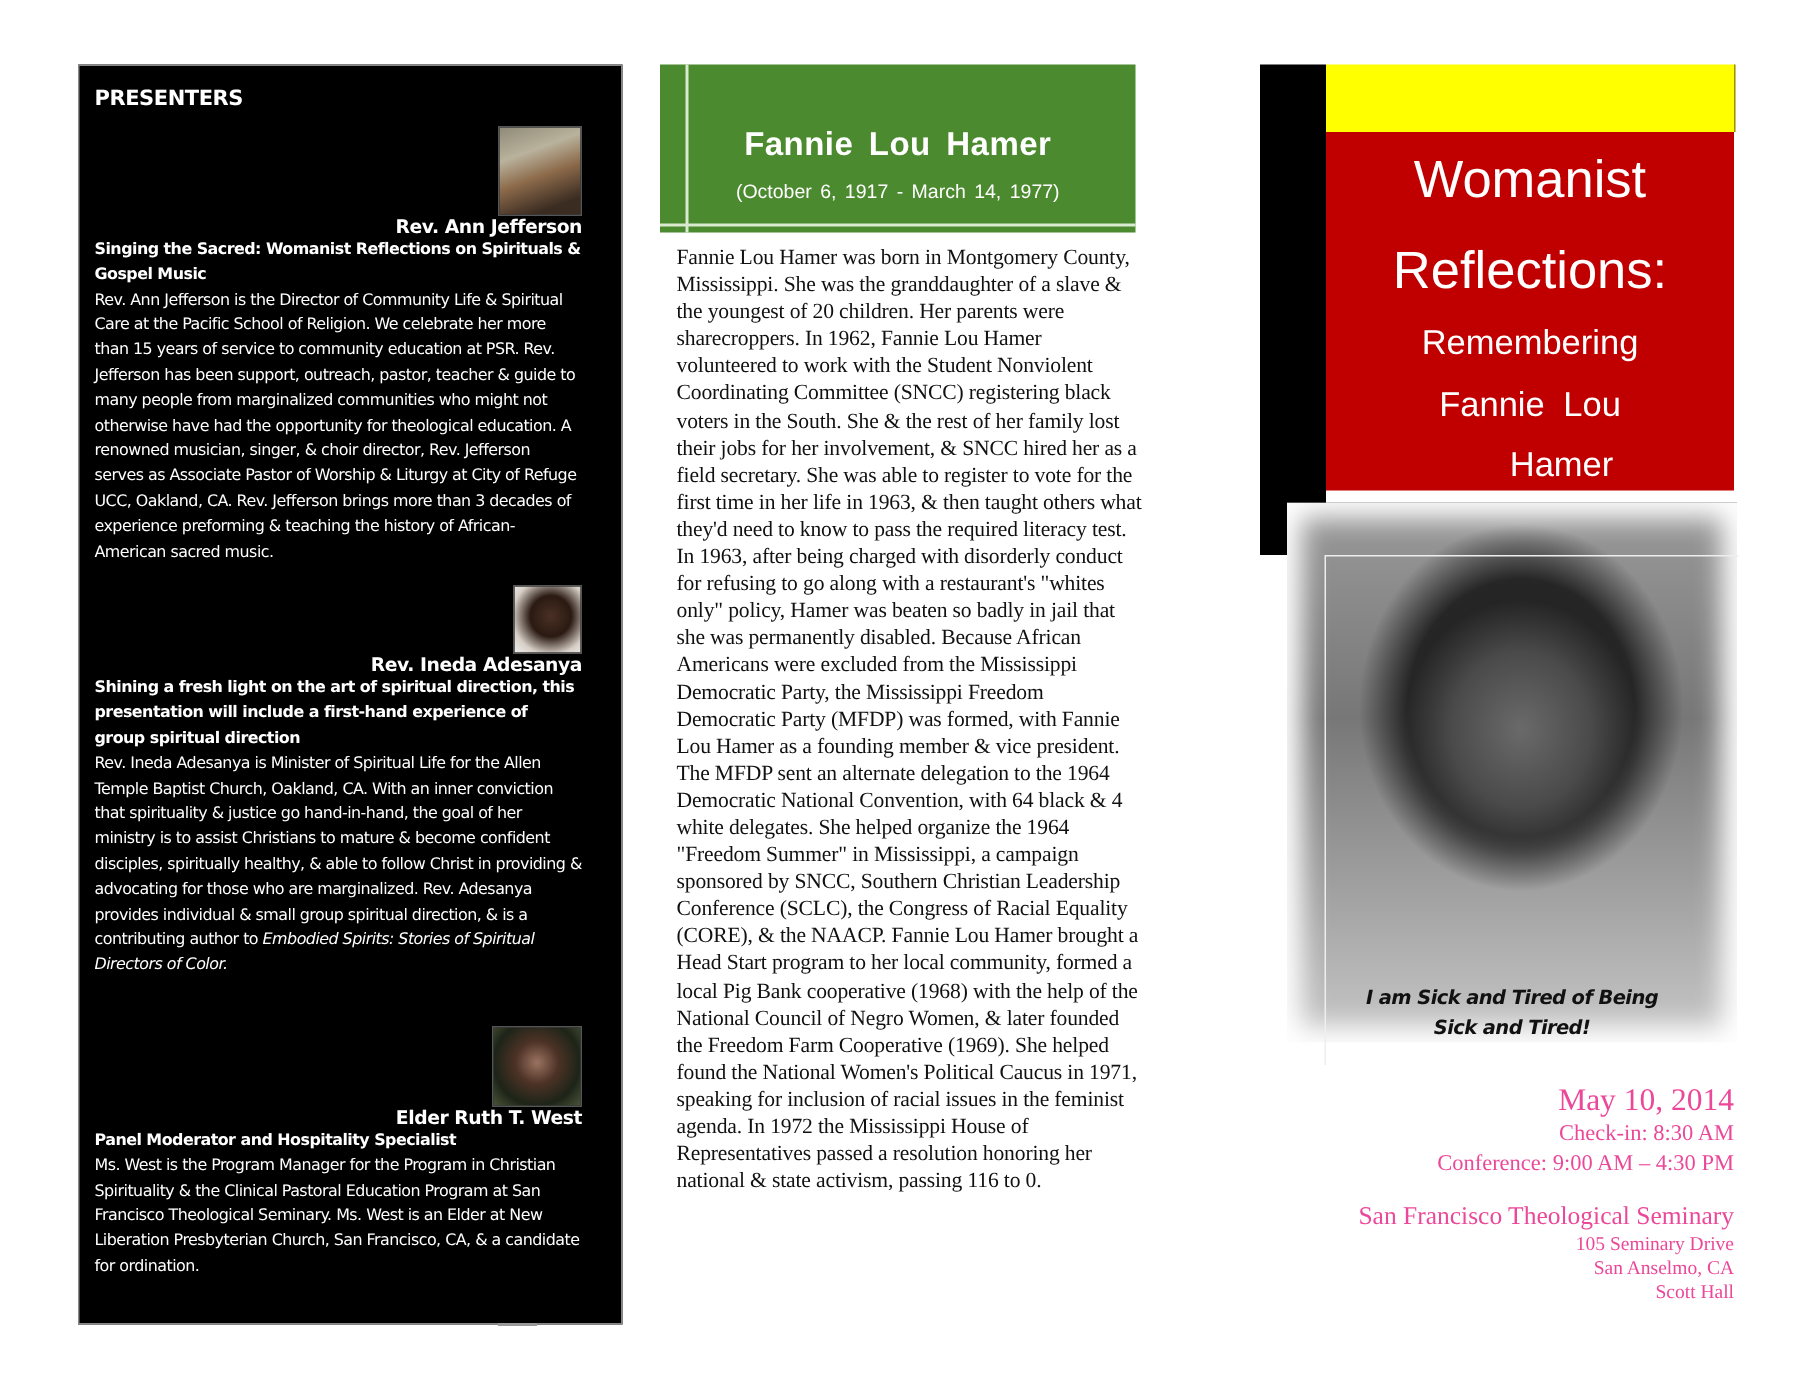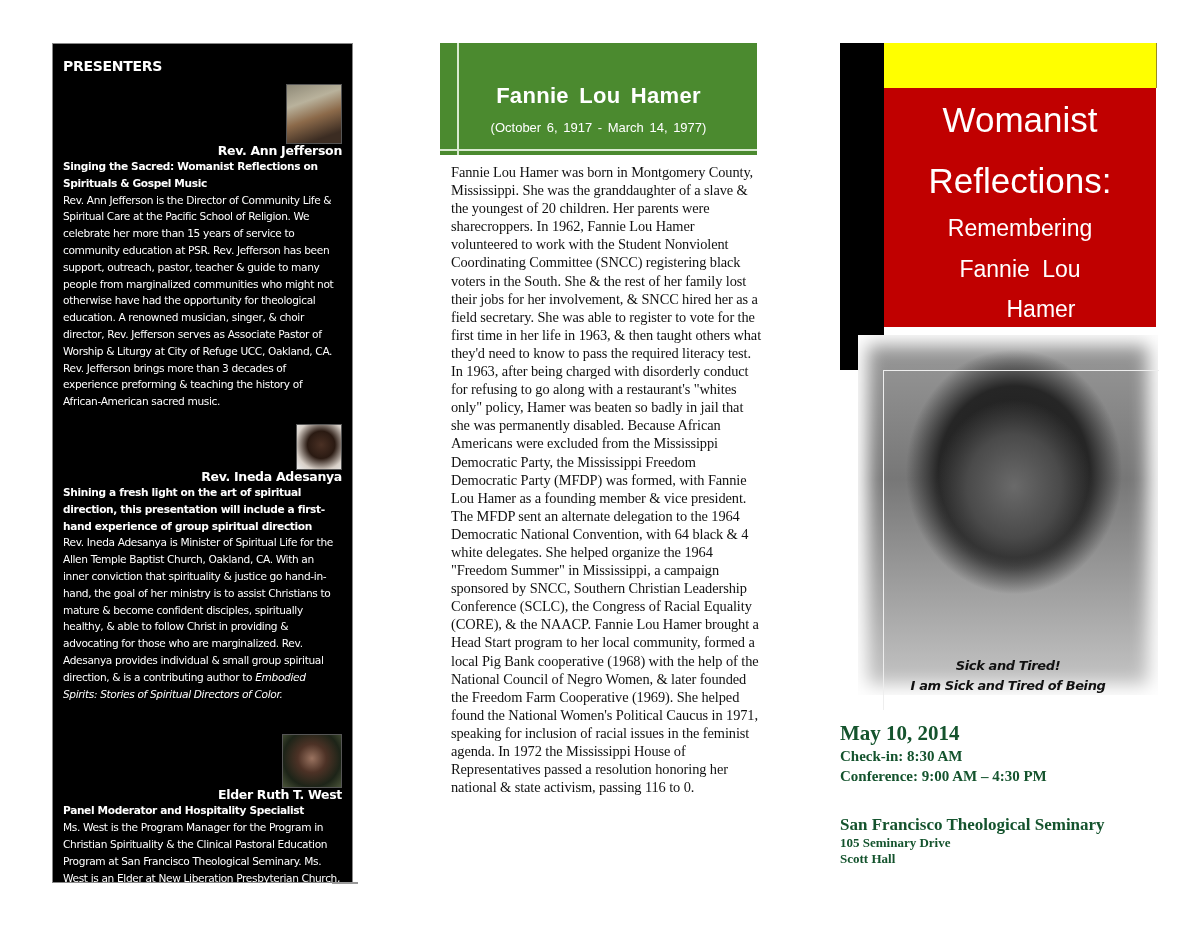--- a/index.html
+++ b/index.html
@@ -1,19 +1,19 @@
 <!DOCTYPE html>
 <html><head>
 <meta charset="utf-8">
 <style>
   html, body { margin:0; padding:0; }
   body { width:1200px; height:927px; background:#ffffff; position:relative; overflow:hidden; font-family:"Liberation Sans", sans-serif; }
 
   
-  .left-panel { position:absolute; left:52px; top:43px; width:301px; height:840px; background:#000; color:#fff; box-sizing:border-box; padding:14px 10px 0 10px; border:1px solid #888; }
+  .left-panel { position:absolute; left:52px; top:43px; width:363px; height:840px; background:#000; color:#fff; box-sizing:border-box; padding:14px 26px 0 10px; border:1px solid #888; }
   .left-panel .heading { font-family:"DejaVu Sans", sans-serif; font-weight:bold; font-size:14px; letter-spacing:-0.3px; margin:0 0 10px 0; }
   .presenter { position:relative; }
   .presenter .row { display:flex; align-items:flex-end;flex-direction:column; }
   .photo { flex:none; border:1px solid #555; box-sizing:border-box; }
   .presenter .name { font-family:"DejaVu Sans", sans-serif; font-weight:bold; font-size:12.5px; margin-left:6px; line-height:14px; letter-spacing:-0.3px; }
   .presenter .topic { font-family:"DejaVu Sans", sans-serif; font-weight:bold; font-size:10.6px; line-height:16.8px; letter-spacing:-0.35px; }
   .presenter .bio { font-family:"DejaVu Sans", sans-serif; font-size:10.6px; line-height:16.8px; letter-spacing:-0.35px; }
   .presenter .bio i { font-style:italic; }
   .p1 .photo { width:56px; height:60px; background:linear-gradient(160deg,#8f8a78 0%,#b9b29c 30%,#8c6a4a 55%,#3b2c22 85%); }
   .p2 { margin-top:14px; }
@@ -40,24 +40,24 @@
   .red-block .t4 { position:absolute; left:0; right:0; top:168px; font-size:23px; word-spacing:6px; }
   .red-block .t5 { position:absolute; left:0; right:0; top:208px; font-size:23px;padding-left:42px; }
   .portrait { position:absolute; left:858px; top:335px; width:300px; height:360px; background:
       radial-gradient(ellipse 26% 24% at 52% 42%, #6a6a6a 0%, #4a4a4a 60%, transparent 100%),
       radial-gradient(ellipse 36% 34% at 52% 38%, #1c1c1c 0%, #262626 70%, transparent 100%),
       linear-gradient(180deg, #9a9a9a 0%, #777 40%, #a5a5a5 75%, #c8c8c8 100%);
       box-shadow: inset 0 0 18px 10px #fff; }
   .portrait-line-h { position:absolute; left:884px; top:370px; width:275px; height:1px; background:#eee; }
   .portrait-line-v { position:absolute; left:883px; top:370px; width:1px; height:340px; background:#eee; }
   .quote { position:absolute; left:858px; top:656px; width:300px; text-align:center; font-family:"DejaVu Sans", sans-serif; font-weight:bold; font-style:italic; font-size:13px; line-height:20px; color:#111; letter-spacing:-0.4px; }
-  .event-info { position:absolute; left:840px; top:720px; width:316px; text-align:left; font-family:"Liberation Serif", serif; color:#14532d; font-weight:bold; }
+  .event-info { position:absolute; left:840px; top:720px; width:316px; text-align:right; font-family:"Liberation Serif", serif; color:#ec4899; font-weight:normal; }
   .event-info .date { font-size:21px; line-height:26px; }
   .event-info .checkin, .event-info .conf { font-size:15px; line-height:20px; }
-  .event-info .venue { font-size:17px; line-height:20px; margin-top:29px; }
+  .event-info .venue { font-size:17px; line-height:20px; margin-top:15px; }
   .event-info .addr { font-size:13px; line-height:16px; }
 </style>
 </head>
 <body>
 
 <div class="left-panel">
   <div class="heading">PRESENTERS</div>
 
   <div class="presenter p1">
     <div class="row">
@@ -102,23 +102,24 @@
   <div class="t1">Womanist</div>
   <div class="t2">Reflections:</div>
   <div class="t3">Remembering</div>
   <div class="t4">Fannie Lou</div>
   <div class="t5">Hamer</div>
 </div>
 <div class="portrait"></div>
 <div class="portrait-line-h"></div>
 <div class="portrait-line-v"></div>
 <div class="quote">
+  <div>I am Sick and Tired of Being</div>
   <div>Sick and Tired!</div>
-  <div>I am Sick and Tired of Being</div>
 </div>
 <div class="event-info">
   <div class="date">May 10, 2014</div>
   <div class="checkin">Check-in: 8:30 AM</div>
   <div class="conf">Conference: 9:00 AM – 4:30 PM</div>
   <div class="venue">San Francisco Theological Seminary</div>
   <div class="addr">105 Seminary Drive</div>
+  <div class="addr">San Anselmo, CA</div>
   <div class="addr">Scott Hall</div>
 </div>
 
 </body></html>

